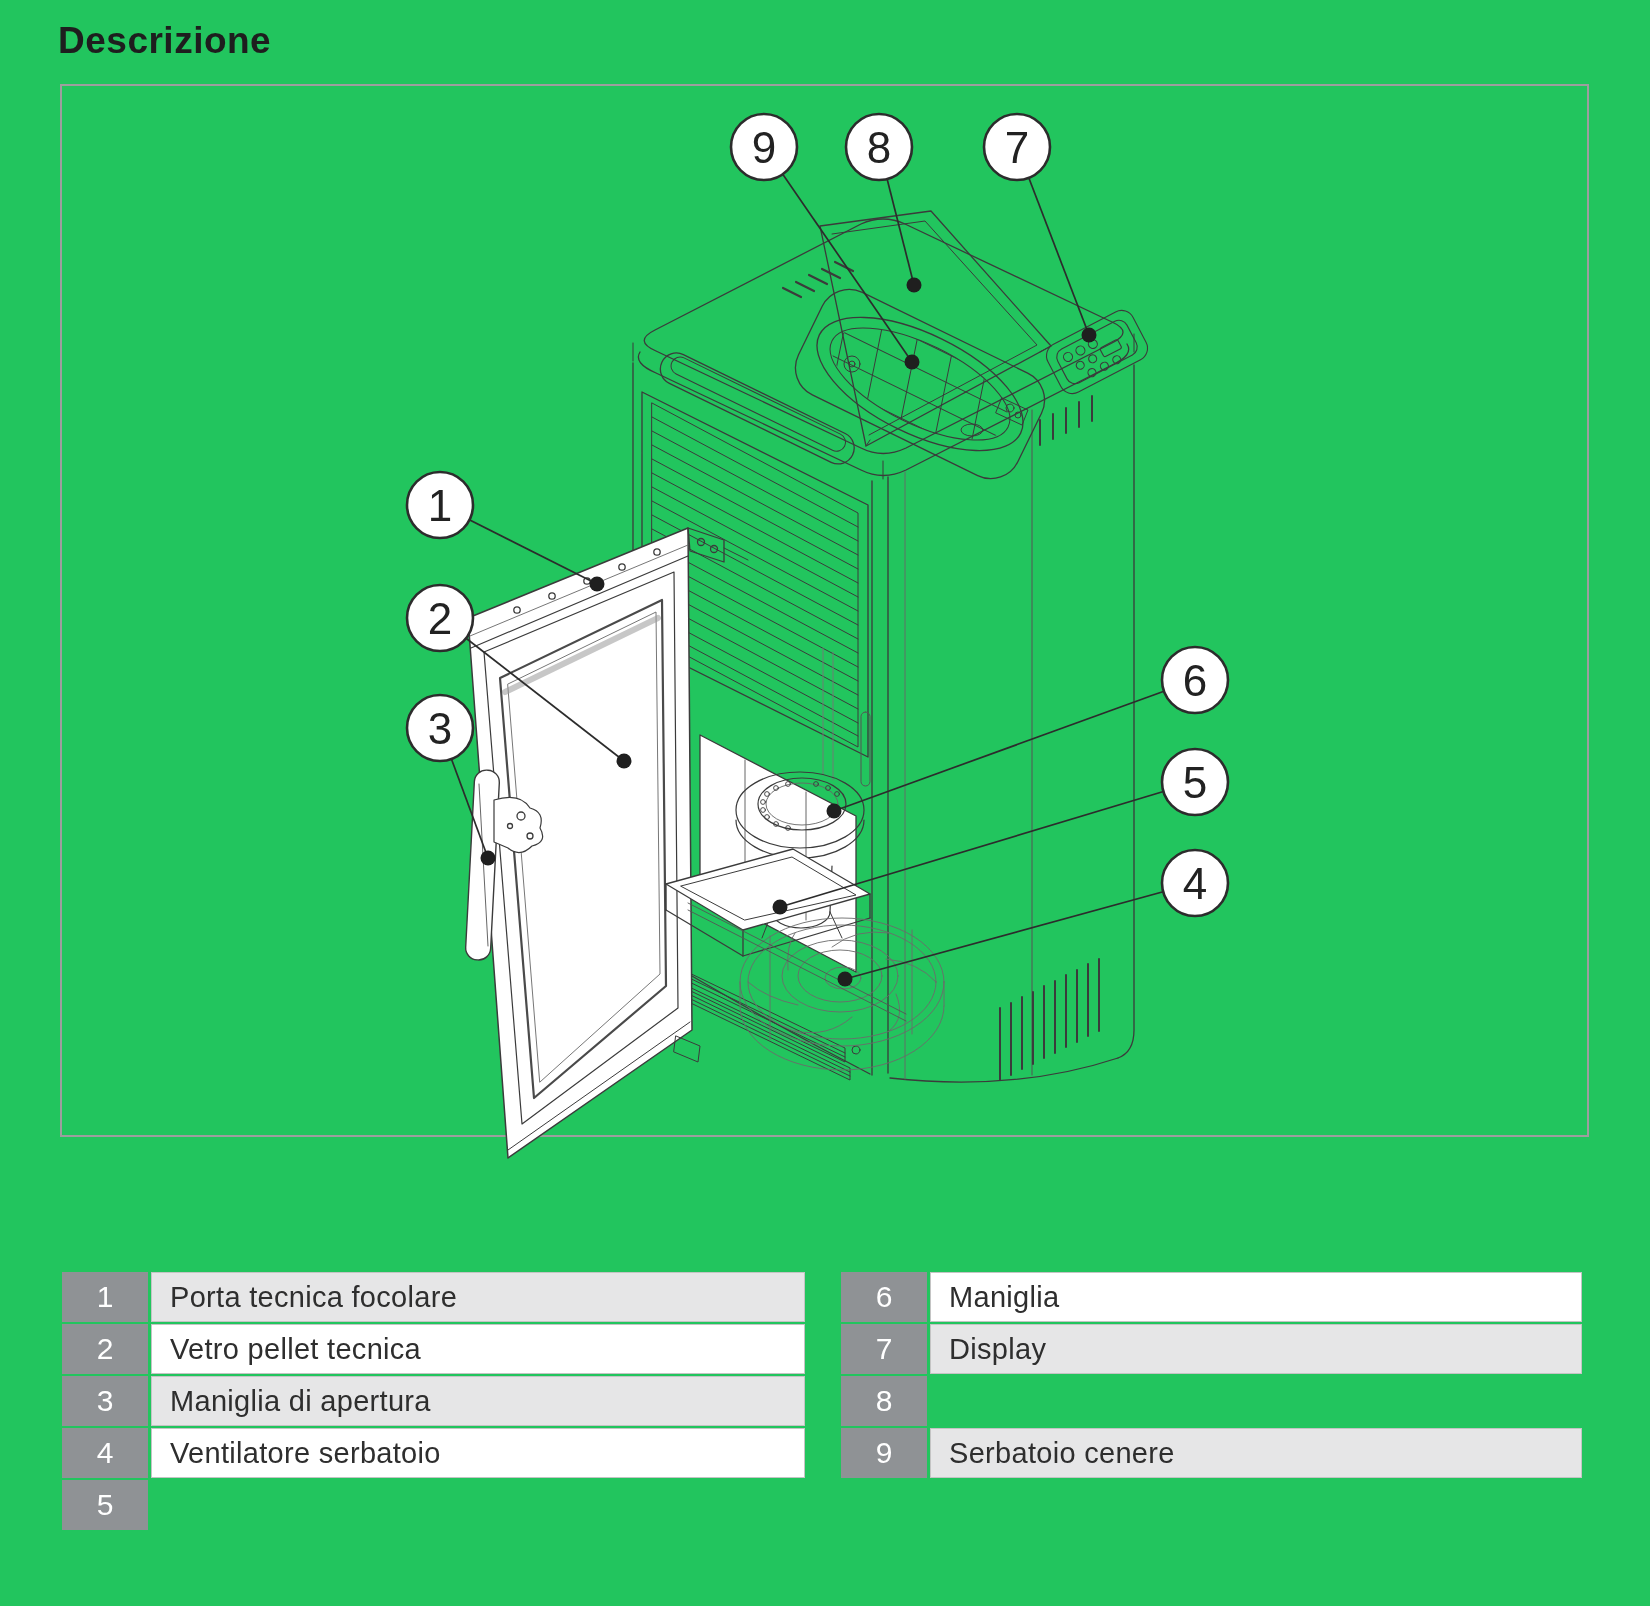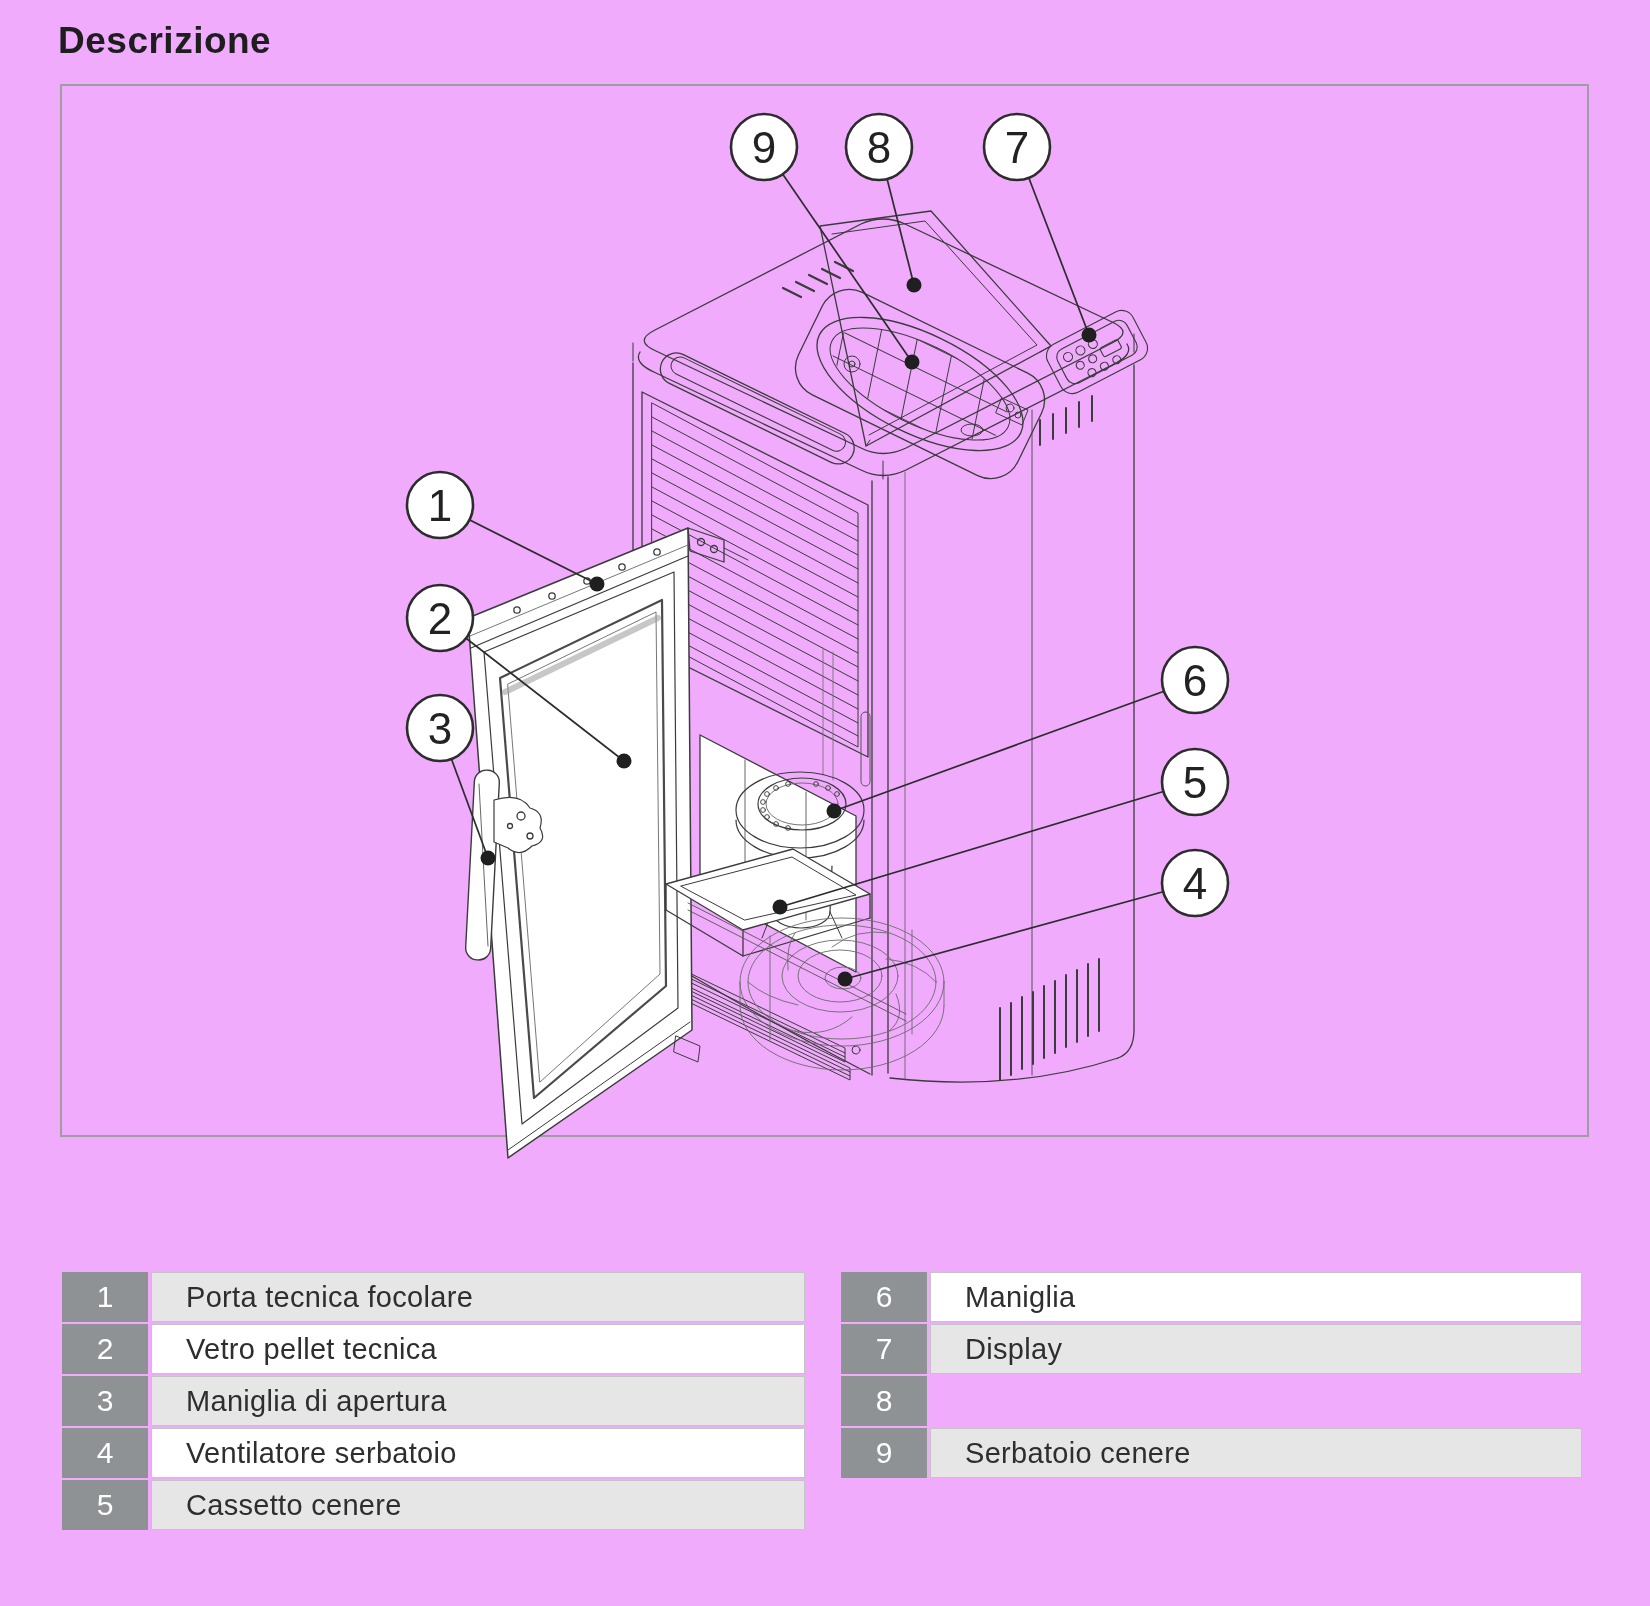--- a/index.html
+++ b/index.html
@@ -1,38 +1,38 @@
 <!DOCTYPE html>
 <html><head>
 <meta charset="utf-8">
 <style>
   html,body{margin:0;padding:0;background:#ffffff;}
   .page{
-    position:relative;width:1650px;height:1606px;background:#f0abfc;overflow:hidden;
+    position:relative;width:1650px;height:1606px;background:#22c55e;overflow:hidden;
     font-family:"Liberation Sans", sans-serif;
   }
   .page-title{
     position:absolute;left:58px;top:20px;
     font-size:37px;font-weight:800;color:#1e1e1e;letter-spacing:.5px;
   }
   svg.diagram{position:absolute;left:0;top:0;}
   .legend{
     position:absolute;display:flex;flex-direction:column;
   }
   .legend.left{left:62px;top:1272px;width:743px;}
   .legend.right{left:841px;top:1272px;width:741px;}
   .legend-row{display:flex;height:50px;margin-bottom:2px;}
   .legend-num{
     width:86px;flex:0 0 86px;background:#8f9295;color:#ffffff;
     display:flex;align-items:center;justify-content:center;
     font-size:30px;font-weight:400;margin-right:3px;
   }
   .legend-label{
     flex:1;display:flex;align-items:center;
-    padding-left:34px;font-size:29px;color:#2e2e2e;letter-spacing:.3px;
+    padding-left:18px;font-size:29px;color:#2e2e2e;letter-spacing:.3px;
     border:1px solid #c4c4c4;box-sizing:border-box;background:#fff;
   }
   .legend-label.shaded{background:#e6e6e7;}
 </style>
 </head>
 <body>
 
 <div class="page">
 
   <div class="page-title">Descrizione</div>
@@ -289,21 +289,20 @@
       <div class="legend-row">
         <div class="legend-num">3</div>
         <div class="legend-label shaded">Maniglia di apertura</div>
       </div>
       <div class="legend-row">
         <div class="legend-num">4</div>
         <div class="legend-label">Ventilatore serbatoio</div>
       </div>
       <div class="legend-row">
         <div class="legend-num">5</div>
-        <div class="legend-label shaded">Cassetto cenere</div>
       </div>
     </div>
   <div class="legend right" id="legend-right">
       <div class="legend-row">
         <div class="legend-num">6</div>
         <div class="legend-label">Maniglia</div>
       </div>
       <div class="legend-row">
         <div class="legend-num">7</div>
         <div class="legend-label shaded">Display</div>

